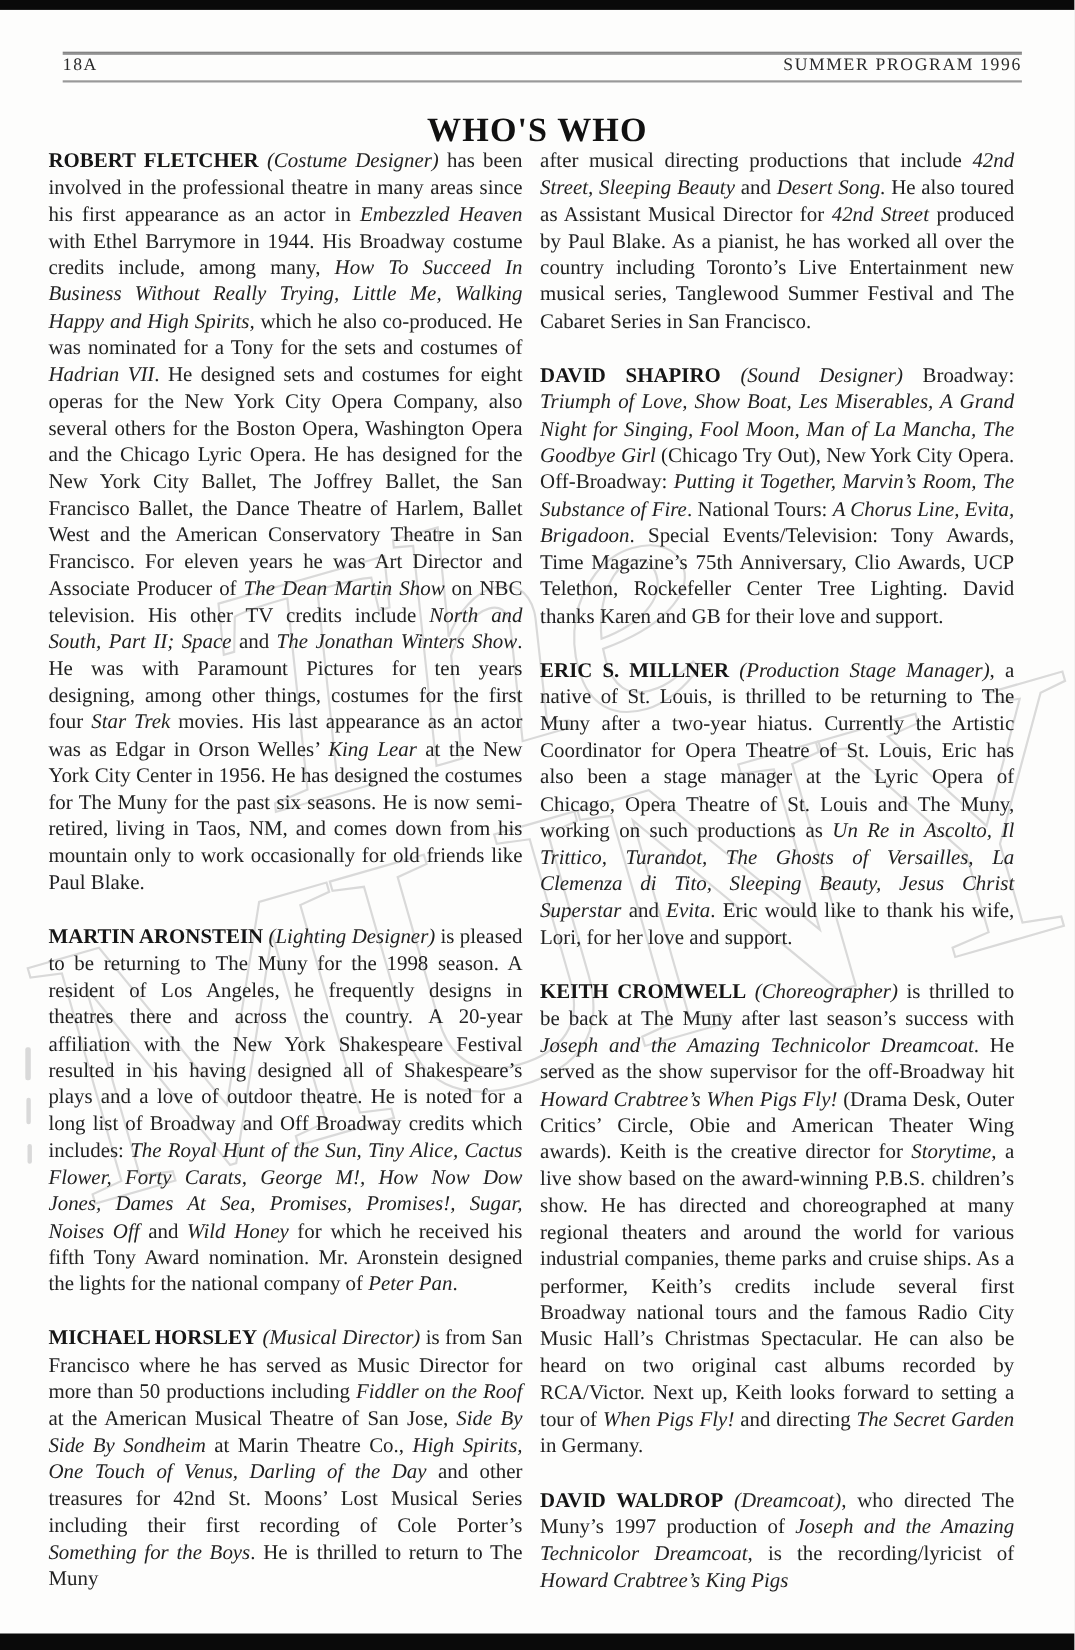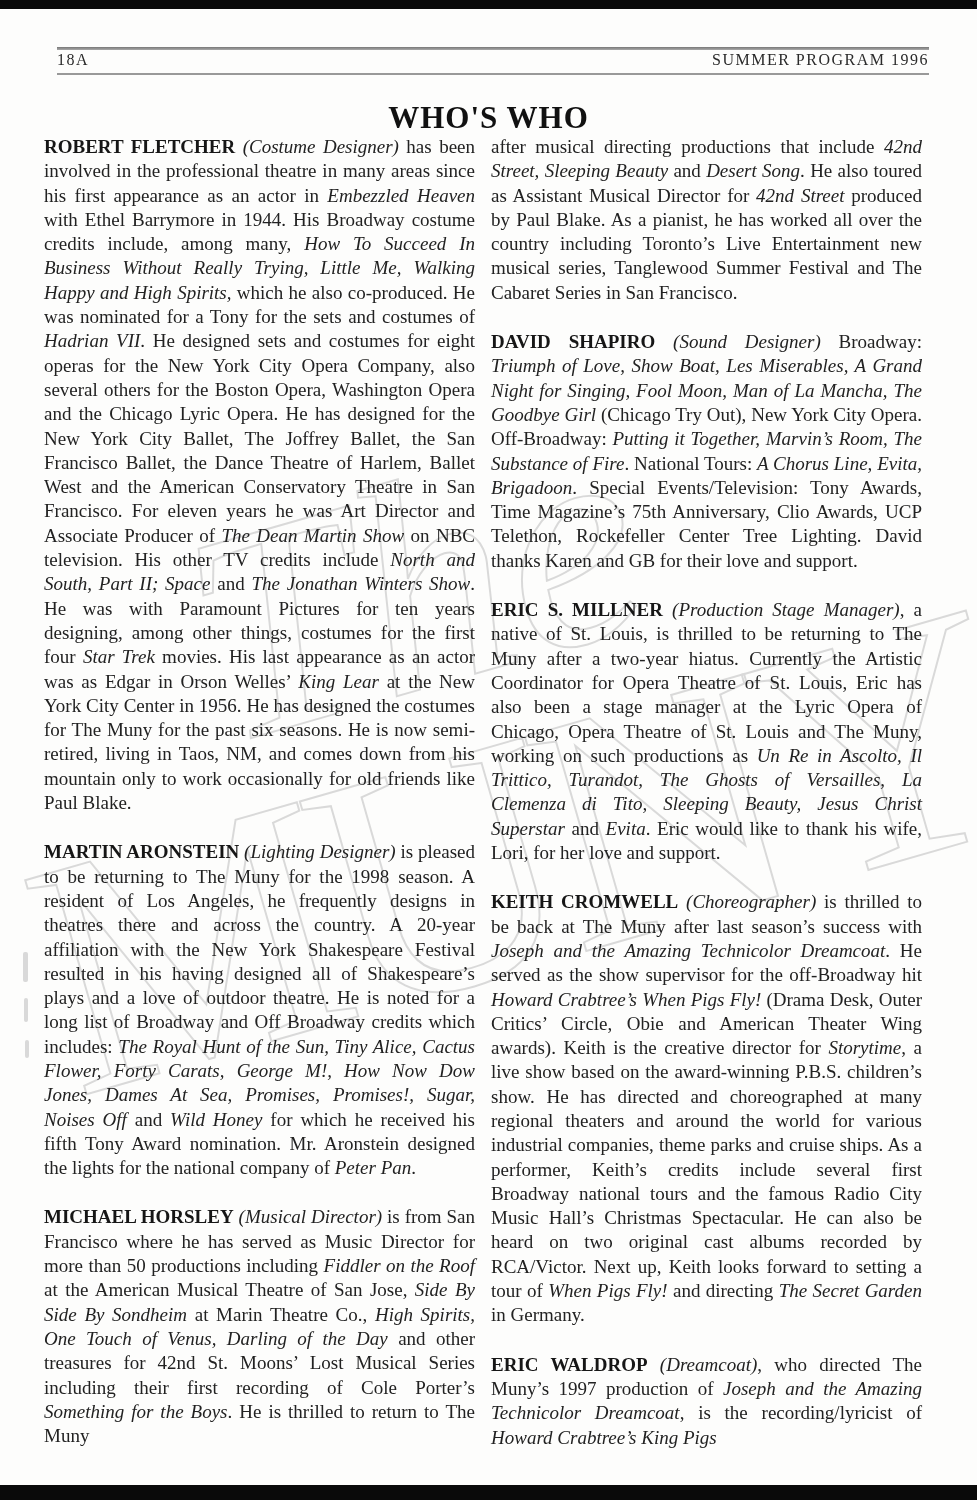--- a/index.html
+++ b/index.html
@@ -85,21 +85,21 @@
     <div class="col">
         <p class="bio"><span class="seg-bold">ROBERT FLETCHER</span><span class="seg-italic"> (Costume Designer)</span><span class="seg-regular"> has been involved in the professional theatre in many areas since his first appearance as an actor in </span><span class="seg-italic">Embezzled Heaven</span><span class="seg-regular"> with Ethel Barrymore in 1944. His Broadway costume credits include, among many, </span><span class="seg-italic">How To Succeed In Business Without Really Trying, Little Me, Walking Happy and High Spirits,</span><span class="seg-regular">  which he also co-produced. He was nominated for a Tony for the sets and costumes of </span><span class="seg-italic">Hadrian VII</span><span class="seg-regular">. He designed sets and costumes for eight operas for the New York City Opera Company, also several others for the Boston Opera, Washington Opera and the Chicago Lyric Opera. He has designed for the New York City Ballet, The Joffrey Ballet, the San Francisco Ballet, the Dance Theatre of Harlem, Ballet West and the American Conservatory Theatre in San Francisco. For eleven years he was Art Director and Associate Producer of </span><span class="seg-italic">The Dean Martin Show</span><span class="seg-regular"> on NBC television. His other TV credits include </span><span class="seg-italic">North and South, Part II; Space</span><span class="seg-regular"> and </span><span class="seg-italic">The Jonathan Winters Show</span><span class="seg-regular">. He was with Paramount Pictures for ten years designing, among other things, costumes for the first four </span><span class="seg-italic">Star Trek</span><span class="seg-regular"> movies. His last appearance as an actor was as Edgar in Orson Welles’ </span><span class="seg-italic">King Lear</span><span class="seg-regular"> at the New York City Center in 1956. He has designed the costumes for The Muny for the past six seasons. He is now semi-retired, living in Taos, NM, and comes down from his mountain only to work occasionally for old friends like Paul Blake.</span></p>
         <p class="bio"><span class="seg-bold">MARTIN ARONSTEIN</span><span class="seg-italic"> (Lighting Designer)</span><span class="seg-regular"> is pleased to be returning to The Muny for the 1998 season. A resident of Los Angeles, he frequently designs in theatres there and across the country. A 20-year affiliation with the New York Shakespeare Festival resulted in his having designed all of Shakespeare’s plays and a love of outdoor theatre. He is noted for a long list of Broadway and Off Broadway credits which includes:  </span><span class="seg-italic">The Royal Hunt of the Sun, Tiny Alice, Cactus Flower, Forty Carats, George M!, How Now Dow Jones, Dames At Sea, Promises, Promises!, Sugar, Noises Off</span><span class="seg-regular"> and </span><span class="seg-italic">Wild Honey</span><span class="seg-regular"> for which he received his fifth Tony Award nomination. Mr. Aronstein designed the lights for the national company of </span><span class="seg-italic">Peter Pan</span><span class="seg-regular">.</span></p>
         <p class="bio"><span class="seg-bold">MICHAEL HORSLEY</span><span class="seg-italic"> (Musical Director)</span><span class="seg-regular"> is from San Francisco where he has served as Music Director for more than 50 productions including </span><span class="seg-italic">Fiddler on the Roof</span><span class="seg-regular"> at the American Musical Theatre of San Jose, </span><span class="seg-italic">Side By Side By Sondheim</span><span class="seg-regular"> at Marin Theatre Co., </span><span class="seg-italic">High Spirits, One Touch of Venus, Darling of the Day</span><span class="seg-regular"> and other treasures for 42nd St. Moons’ Lost Musical Series including their first recording of Cole Porter’s </span><span class="seg-italic">Something for the Boys</span><span class="seg-regular">. He is thrilled to return to The Muny</span></p>
       </div>
     <div class="col">
         <p class="bio"><span class="seg-regular">after musical directing productions that include </span><span class="seg-italic">42nd Street, Sleeping Beauty</span><span class="seg-regular"> and </span><span class="seg-italic">Desert Song</span><span class="seg-regular">. He also toured as Assistant Musical Director for </span><span class="seg-italic">42nd Street</span><span class="seg-regular"> produced by Paul Blake. As a pianist, he has worked all over the country including Toronto’s Live Entertainment new musical series, Tanglewood Summer Festival and The Cabaret Series in San Francisco.</span></p>
         <p class="bio"><span class="seg-bold">DAVID SHAPIRO</span><span class="seg-italic"> (Sound Designer)</span><span class="seg-regular"> Broadway: </span><span class="seg-italic">Triumph of Love, Show Boat, Les Miserables, A Grand Night for Singing, Fool Moon, Man of La Mancha, The Goodbye Girl</span><span class="seg-regular"> (Chicago Try Out), New York City Opera. Off-Broadway: </span><span class="seg-italic">Putting it Together, Marvin’s Room, The Substance of Fire</span><span class="seg-regular">. National Tours: </span><span class="seg-italic">A Chorus Line, Evita, Brigadoon</span><span class="seg-regular">. Special Events/Television: Tony Awards, Time Magazine’s 75th Anniversary, Clio Awards, UCP Telethon, Rockefeller Center Tree Lighting. David thanks Karen and GB for their love and support.</span></p>
         <p class="bio"><span class="seg-bold">ERIC S. MILLNER</span><span class="seg-italic"> (Production Stage Manager)</span><span class="seg-regular">, a native of St. Louis, is thrilled to be returning to The Muny after a two-year hiatus. Currently the Artistic Coordinator for Opera Theatre of St. Louis, Eric has also been a stage manager at the Lyric Opera of Chicago, Opera Theatre of St. Louis and The Muny, working on such productions as </span><span class="seg-italic">Un Re in Ascolto, Il Trittico, Turandot, The Ghosts of Versailles, La Clemenza di Tito, Sleeping Beauty, Jesus Christ Superstar</span><span class="seg-regular"> and </span><span class="seg-italic">Evita</span><span class="seg-regular">. Eric would like to thank his wife, Lori, for her love and support.</span></p>
         <p class="bio"><span class="seg-bold">KEITH CROMWELL</span><span class="seg-italic"> (Choreographer)</span><span class="seg-regular"> is thrilled to be back at The Muny after last season’s success with </span><span class="seg-italic">Joseph and the Amazing Technicolor Dreamcoat</span><span class="seg-regular">. He served as the show supervisor for the off-Broadway hit </span><span class="seg-italic">Howard Crabtree’s When Pigs Fly!</span><span class="seg-regular"> (Drama Desk, Outer Critics’ Circle, Obie and American Theater Wing awards). Keith is the creative director for </span><span class="seg-italic">Storytime</span><span class="seg-regular">, a live show based on the award-winning P.B.S. children’s show. He has directed and choreographed at many regional theaters and around the world for various industrial companies, theme parks and cruise ships. As a performer, Keith’s credits include several first Broadway national tours and the famous Radio City Music Hall’s Christmas Spectacular. He can also be heard on two original cast albums recorded by RCA/Victor. Next up, Keith looks forward to setting a tour of </span><span class="seg-italic">When Pigs Fly!</span><span class="seg-regular"> and directing </span><span class="seg-italic">The Secret Garden</span><span class="seg-regular"> in Germany.</span></p>
-        <p class="bio"><span class="seg-bold">ERIC WALDROP</span><span class="seg-italic"> (Dreamcoat)</span><span class="seg-regular">, who directed The Muny’s 1997 production of </span><span class="seg-italic">Joseph and the Amazing Technicolor Dreamcoat</span><span class="seg-regular">, is the recording/lyricist of </span><span class="seg-italic">Howard Crabtree’s King Pigs</span></p>
+        <p class="bio"><span class="seg-bold">DAVID WALDROP</span><span class="seg-italic"> (Dreamcoat)</span><span class="seg-regular">, who directed The Muny’s 1997 production of </span><span class="seg-italic">Joseph and the Amazing Technicolor Dreamcoat</span><span class="seg-regular">, is the recording/lyricist of </span><span class="seg-italic">Howard Crabtree’s King Pigs</span></p>
       </div>
   </div>
 
   <div class="scan-mark" style="left:23px;top:952px;width:5px;height:30px;"></div>
   <div class="scan-mark" style="left:24px;top:998px;width:4px;height:24px;"></div>
   <div class="scan-mark" style="left:25px;top:1040px;width:4px;height:18px;"></div>
 
   <div class="edge-bar bottom"></div>
 </div>
 

